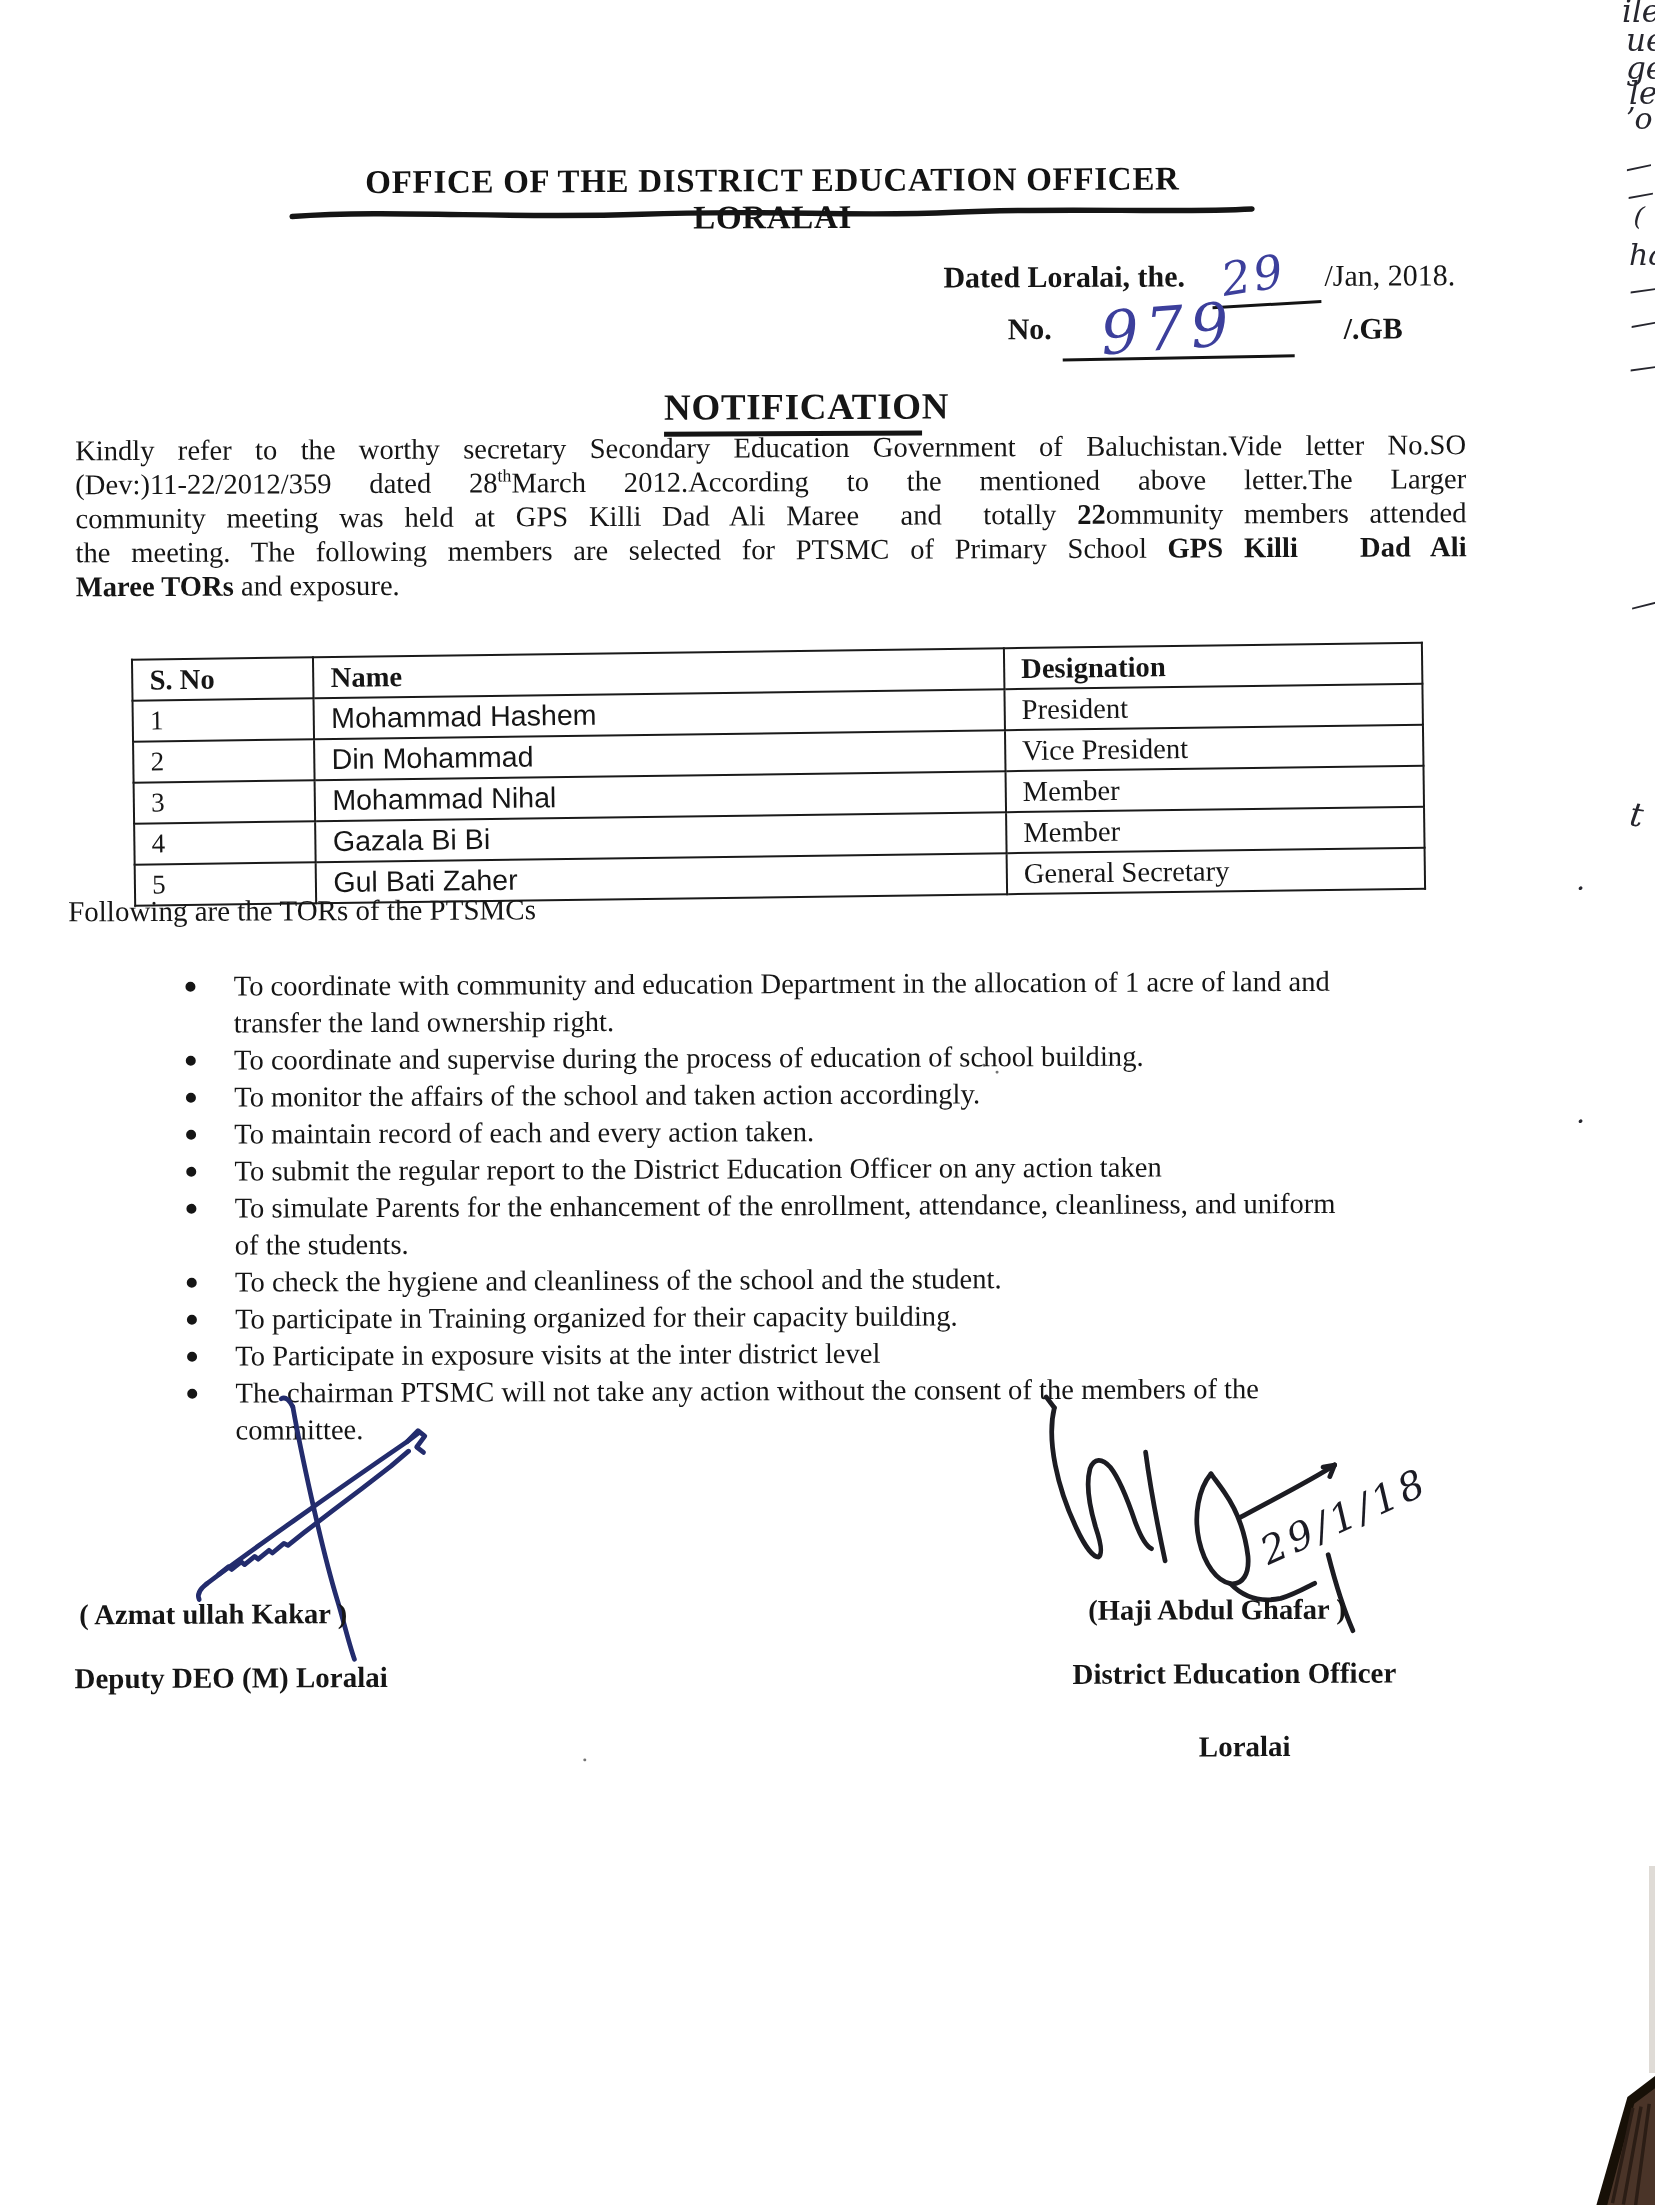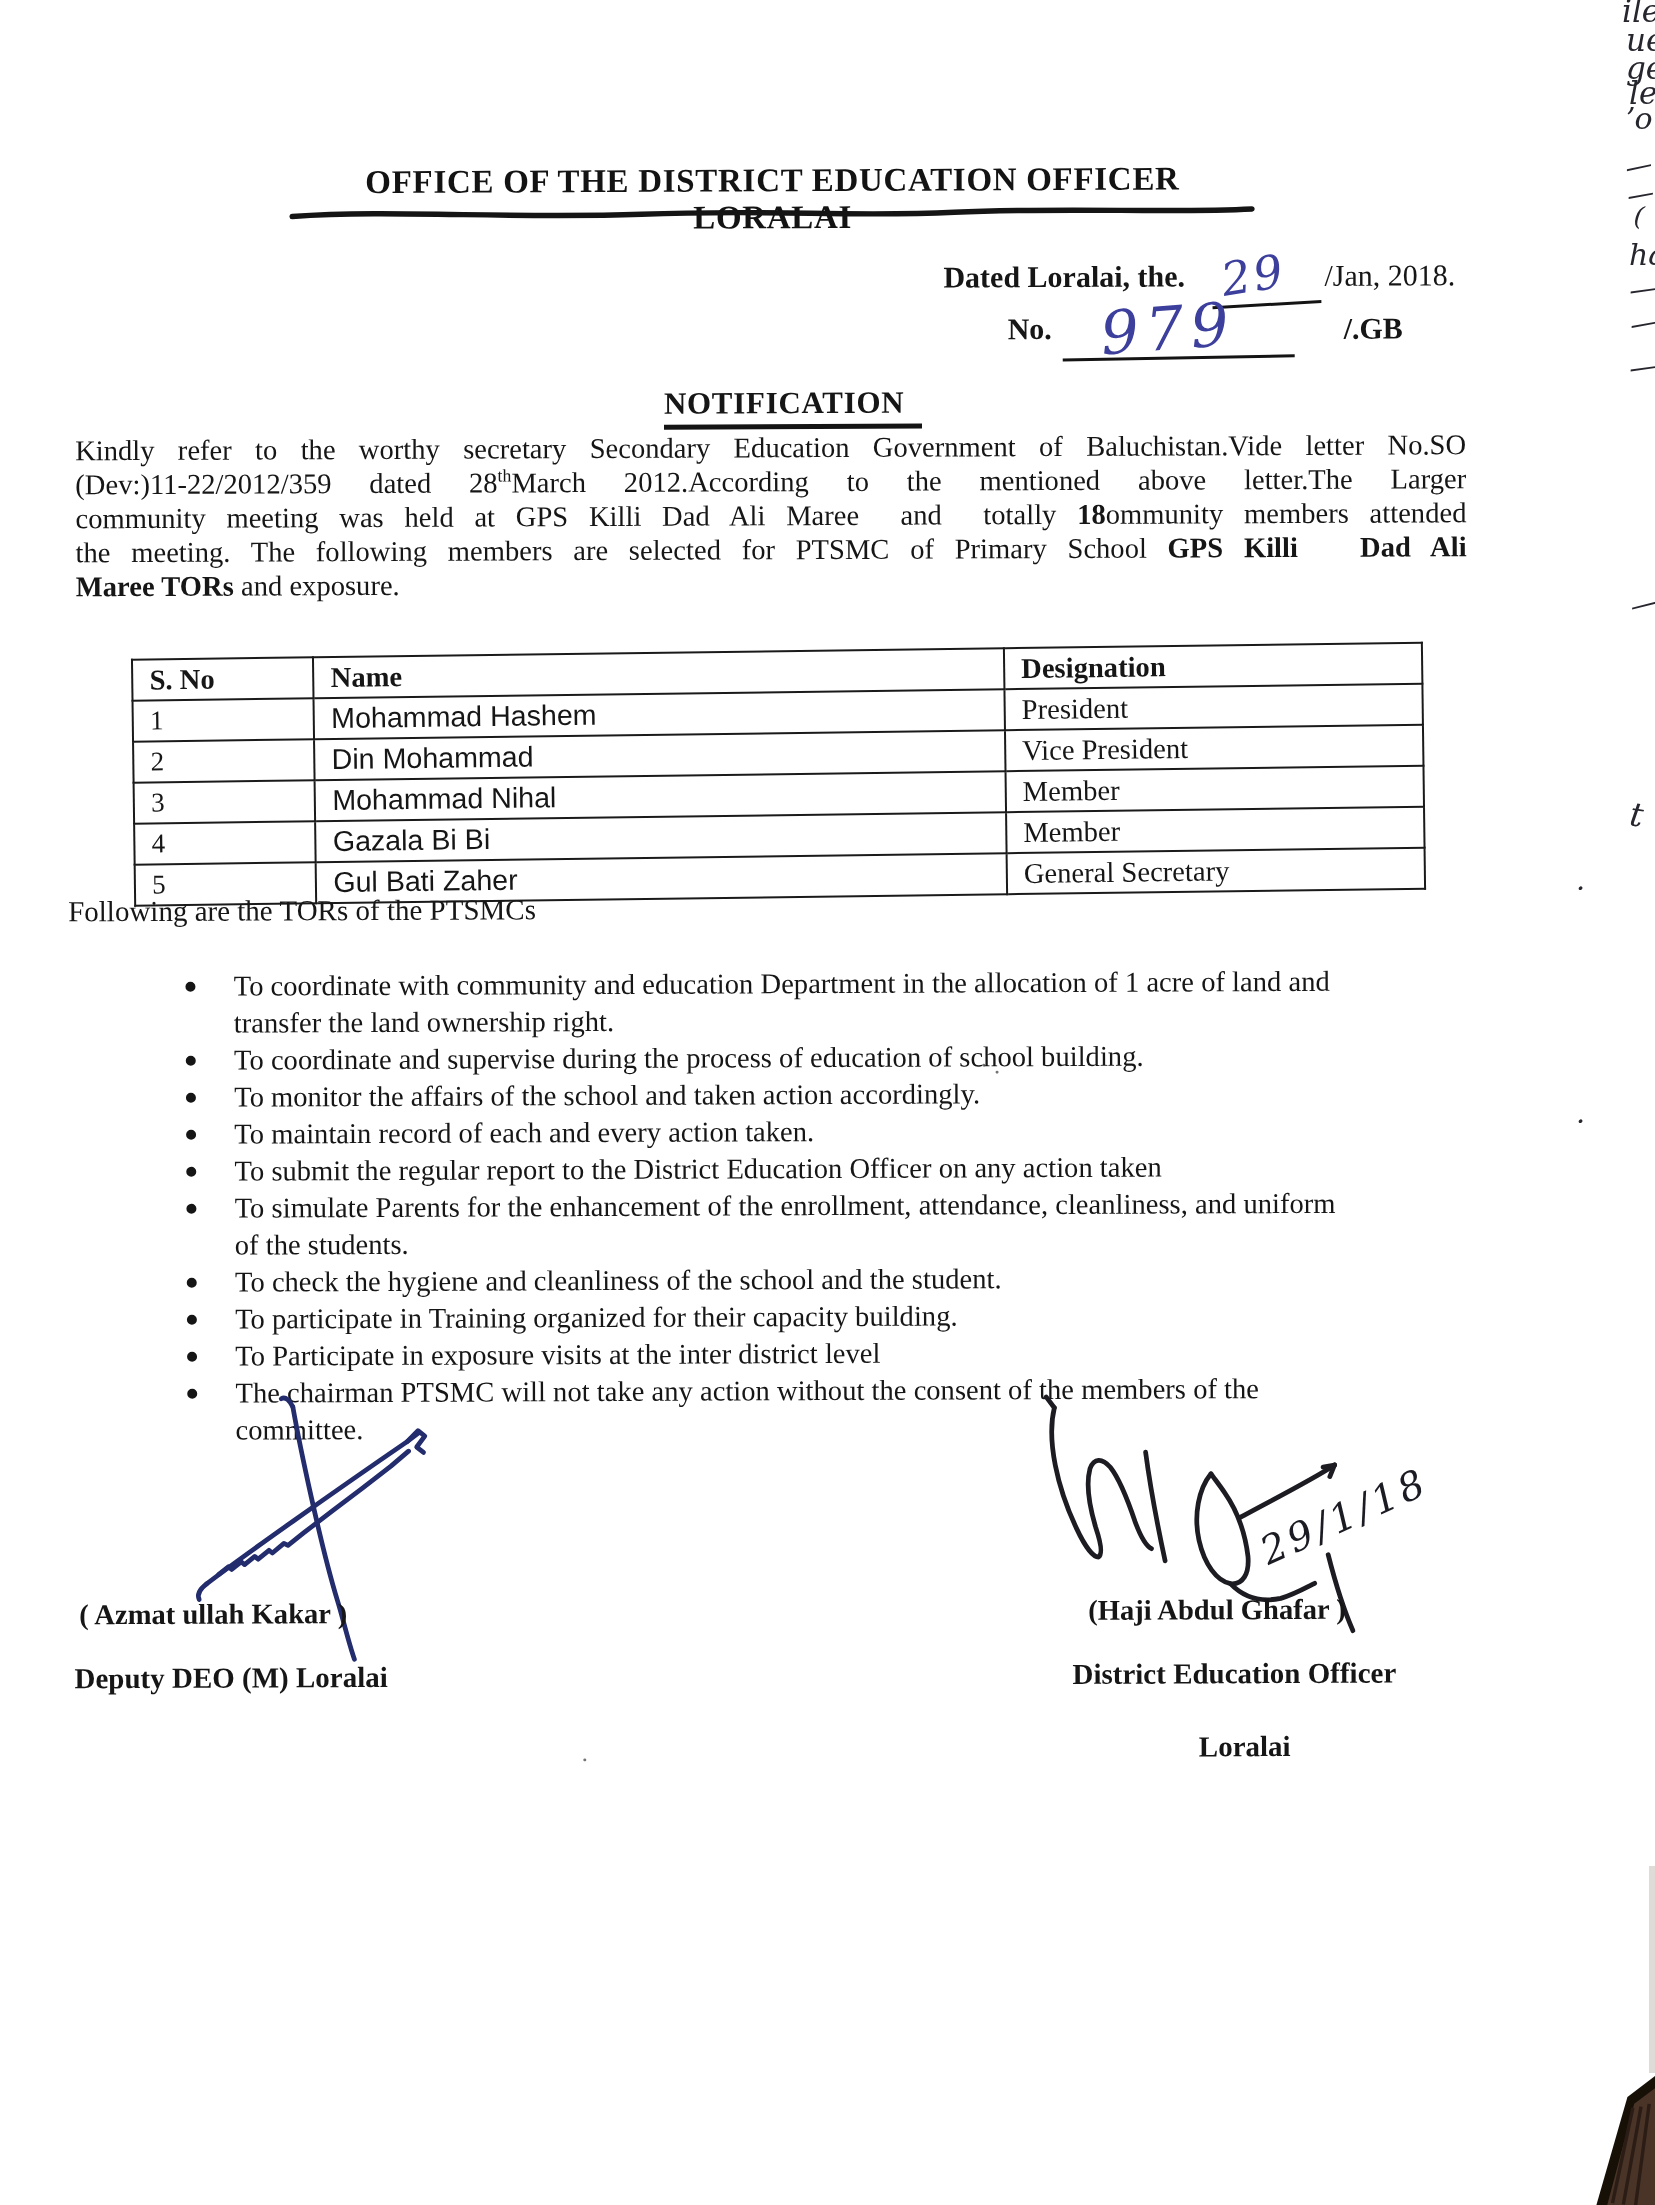--- a/index.html
+++ b/index.html
@@ -32,21 +32,21 @@
   .no-underline{left:1065px;top:358px;width:232px;height:3.4px;background:#141414;transform:rotate(-0.8deg);}
   .hw-number{
     left:1103px;top:295px;font-size:60px;color:#3c3f9c;
     transform:rotate(-4deg);letter-spacing:6.8px;
   }
   .no-suffix{left:1346px;top:314px;font-size:30px;font-weight:bold;}
 
   
   .notif-heading{
     left:666px;top:385px;width:258px;text-align:left;
-    font-size:31px;font-weight:bold;letter-spacing:0.7px;
+    font-size:37px;font-weight:bold;letter-spacing:0.7px;
     border-bottom:5.4px solid #141414;padding-bottom:2.7px;
   }
 
   
   .body-paragraph{left:77px;top:431px;width:1391px;}
   .jline{
     font-size:28.6px;line-height:34px;text-align:justify;text-align-last:justify;
     white-space:pre-wrap;
   }
   .jline.last{text-align:left;text-align-last:left;}
@@ -116,21 +116,21 @@
   <div class="abs no-prefix">No.</div>
   <div class="abs no-underline"></div>
   <div class="abs hw hw-number">979</div>
   <div class="abs no-suffix">/.GB</div>
 
   <div class="abs notif-heading">NOTIFICATION</div>
 
   <div class="abs body-paragraph">
       <div class="jline"><span>Kindly refer to the worthy secretary Secondary Education Government of Baluchistan.Vide letter No.SO</span></div>
       <div class="jline"><span>(Dev:)11-22/2012/359 dated 28</span><sup>th</sup><span>March 2012.According to the mentioned above letter.The Larger</span></div>
-      <div class="jline"><span>community meeting was held at GPS Killi Dad Ali Maree  and  totally </span><span class="b">18</span><span>ommunity members attended</span></div>
+      <div class="jline"><span>community meeting was held at GPS Killi Dad Ali Maree  and  totally </span><span class="b">22</span><span>ommunity members attended</span></div>
       <div class="jline"><span>the meeting. The following members are selected for PTSMC of Primary School </span><span class="b">GPS Killi   Dad Ali</span></div>
       <div class="jline last"><span class="b">Maree TORs</span><span> and exposure.</span></div>
     </div>
 
   <table class="abs members-table">
     <colgroup>
         <col class="col-sno">
         <col class="col-name">
         <col class="col-desig">
       </colgroup>

